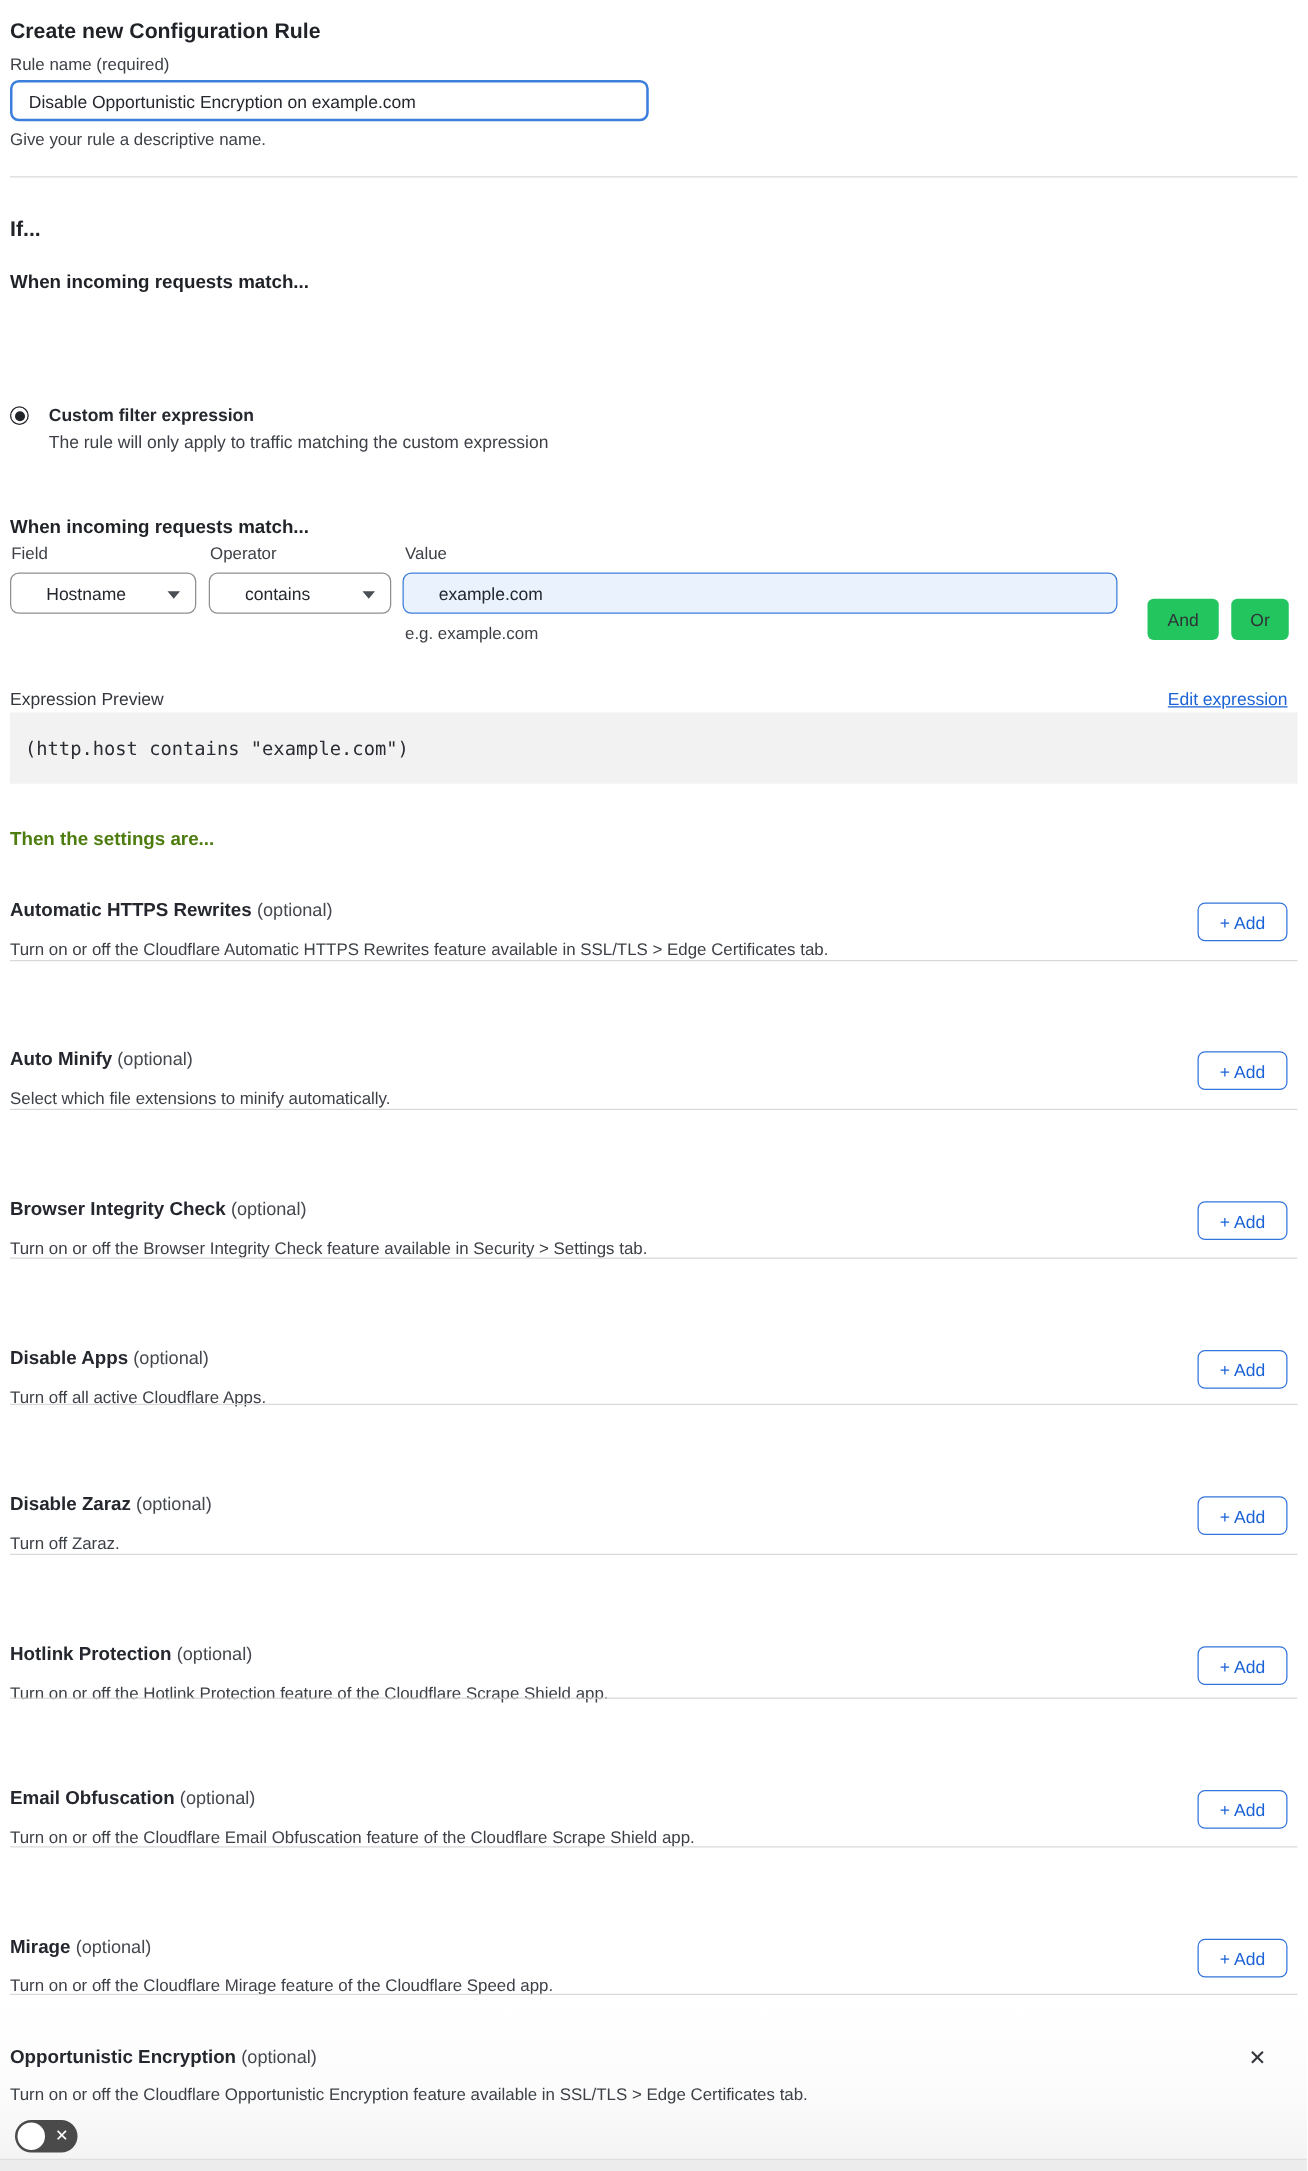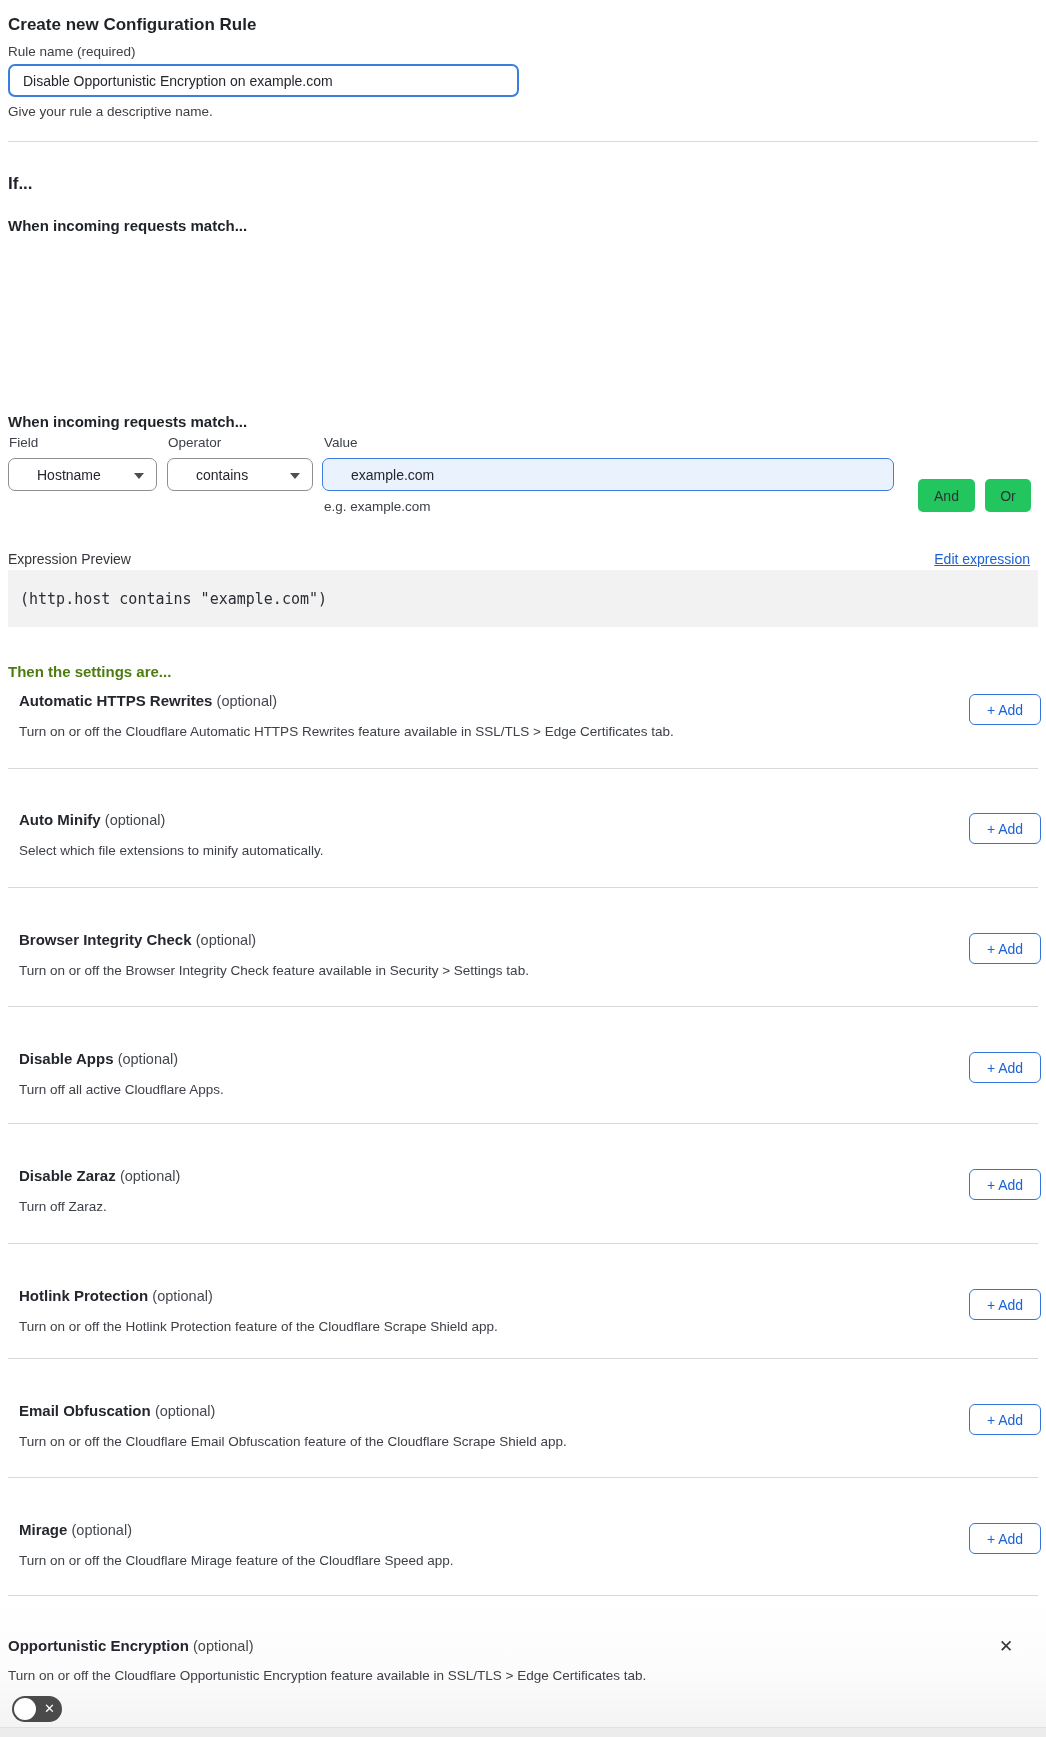--- a/index.html
+++ b/index.html
@@ -63,21 +63,21 @@
     text-decoration:underline;cursor:pointer;
   }
   .code-block{
     left:8px;top:570px;width:1030px;height:57px;background:#f2f2f2;
     display:flex;align-items:center;
   }
   .code-text{
     margin-left:12px;font-family:"DejaVu Sans Mono",monospace;font-size:15px;color:#2a2d33;
   }
   .h-then{left:8px;top:648px;font-size:15px;font-weight:700;color:#4d7c0f;}
-  .setting{left:19px;width:1022px;height:80px;}
+  .setting{left:8px;width:1022px;height:80px;margin-top:28px;}
   .setting-name{position:absolute;left:0;top:0;font-size:15px;font-weight:700;color:#24272e;white-space:nowrap;}
   .optional{font-weight:400;color:#44484e;font-size:14.5px;}
   .setting-desc{position:absolute;left:0;top:32px;font-size:13.5px;color:#3d4147;white-space:nowrap;}
   .add-btn{
     position:absolute;right:0;top:2px;width:72px;height:31px;
     background:#fff;border:1px solid #3374dc;border-radius:6px;
     color:var(--accent-blue,#1a62d6);font-size:14px;font-family:"Liberation Sans",sans-serif;cursor:pointer;
   }
   .expanded-bg{left:0;top:1596px;width:1046px;height:131px;background:linear-gradient(180deg,#ffffff 0%,#fcfcfc 55%,#f4f4f4 100%);}
   .expanded{left:8px;top:1637px;width:1022px;height:90px;}
@@ -107,20 +107,25 @@
   <label class="abs small-label rule-label">Rule name (required)</label>
   <input class="abs rule-input" type="text" value="Disable Opportunistic Encryption on example.com" style="">
   <div class="abs small-label rule-help">Give your rule a descriptive name.</div>
 
   <div class="abs divider" style="top:141px"></div>
 
   <h2 class="abs h-if">If...</h2>
   <h3 class="abs h-match" style="top:202px">When incoming requests match...</h3>
 
 
+  <div class="abs radio-option" style="top:324px;height:42px">
+    <span class="radio-circle selected"></span>
+    <span class="radio-title">Custom filter expression</span>
+    <span class="radio-desc">The rule will only apply to traffic matching the custom expression</span>
+  </div>
 
   <h3 class="abs h-match" style="top:398px">When incoming requests match...</h3>
 
   <span class="abs small-label col-label" style="left:9px">Field</span>
   <span class="abs small-label col-label" style="left:168px">Operator</span>
   <span class="abs small-label col-label" style="left:324px">Value</span>
 
   <div class="abs select" style="left:8px;width:149px">
     <span>Hostname</span>
     <span class="chevron"></span>

